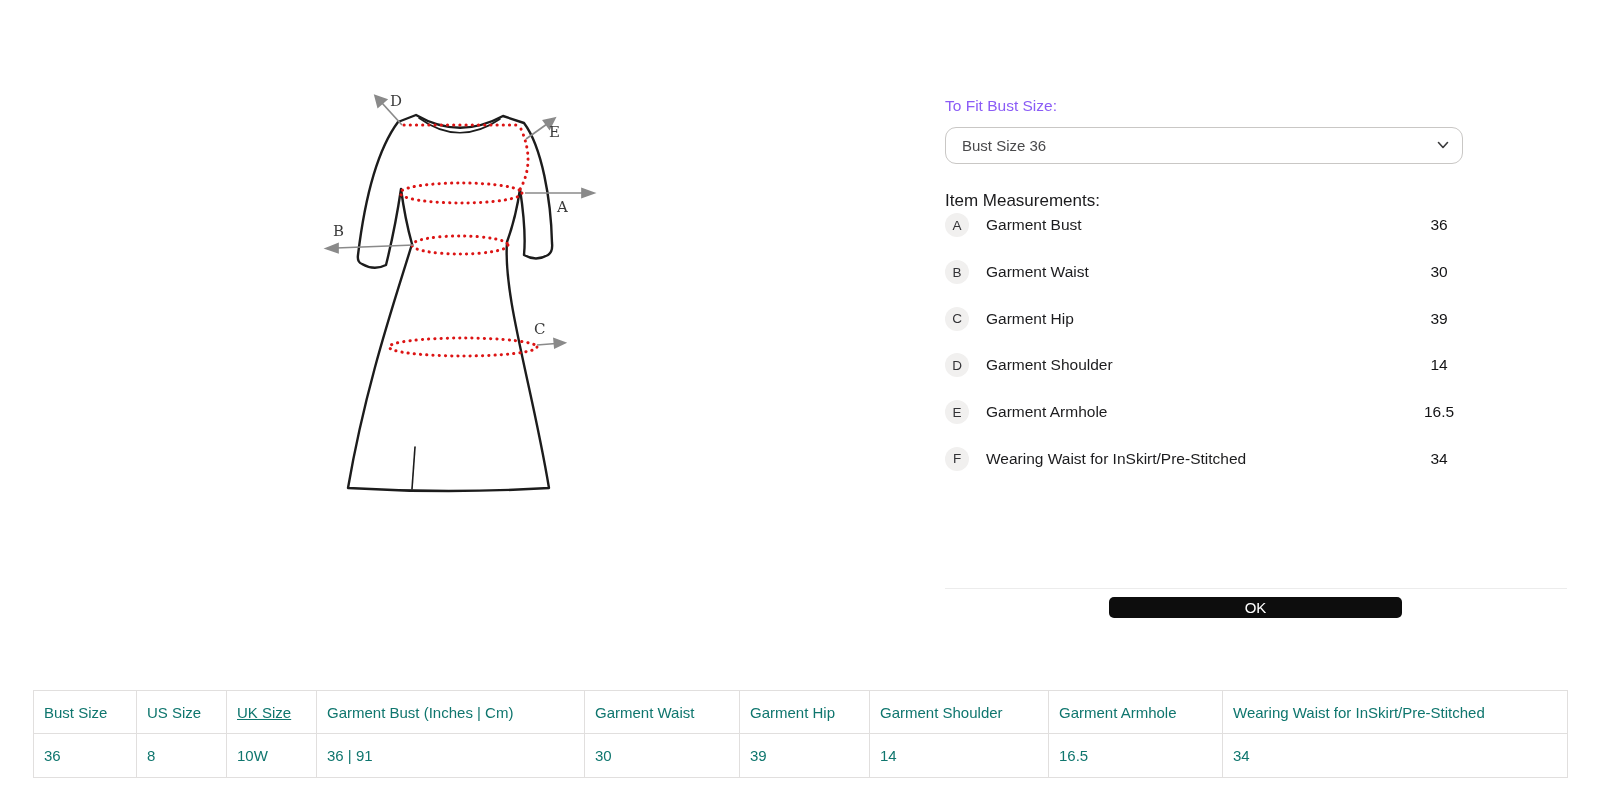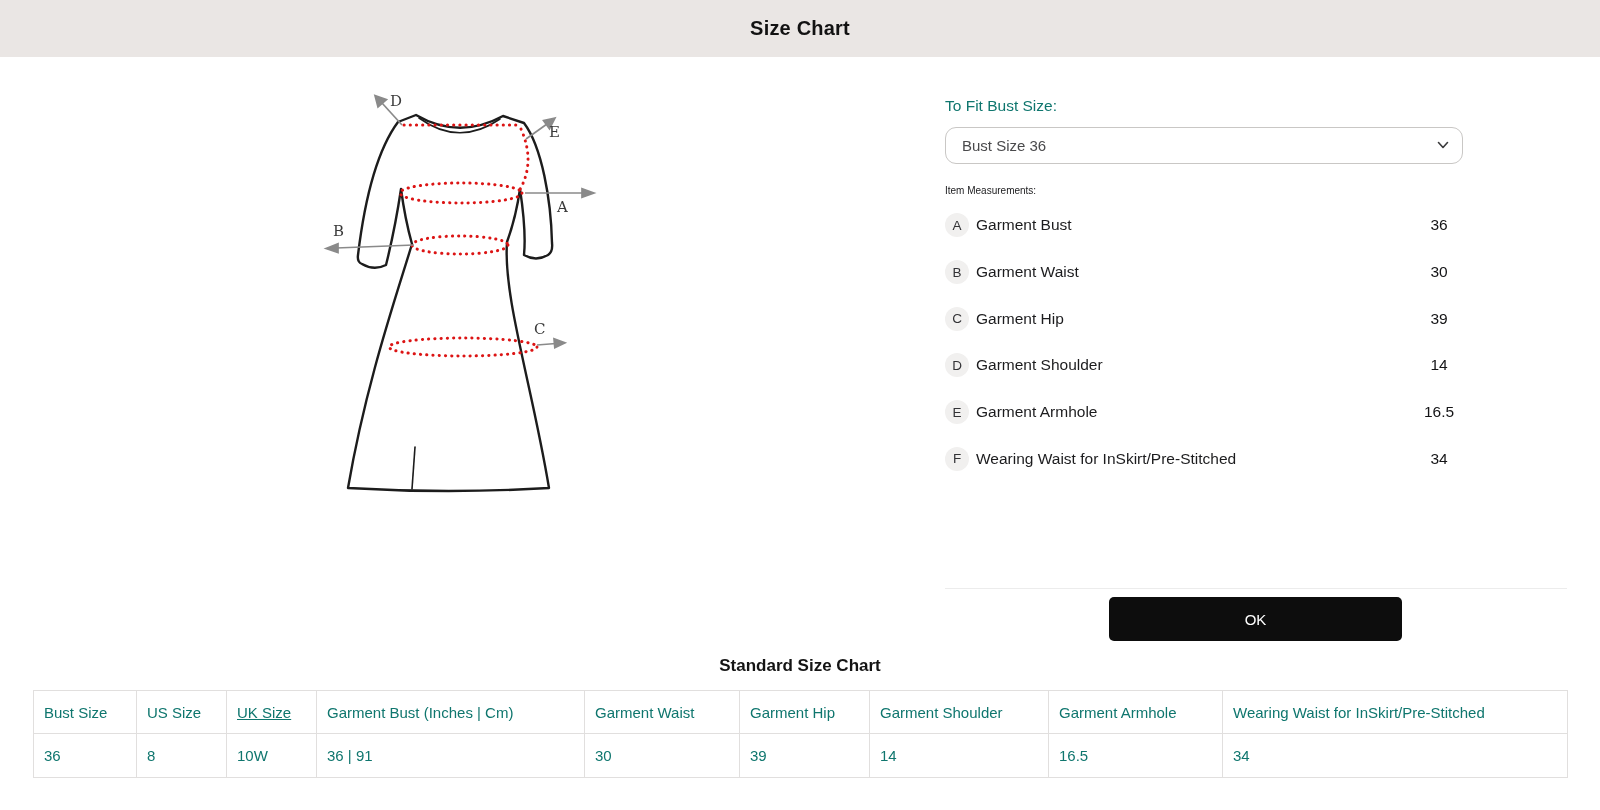--- a/index.html
+++ b/index.html
@@ -9,49 +9,46 @@
   
   .topbar { position:absolute; left:0; top:0; width:1600px; height:57px; background:#eae6e4; display:flex; align-items:center; justify-content:center; }
   .topbar h1 { font-size:20px; font-weight:600; letter-spacing:.2px; color:#121212; }
 
   
   .diagram { position:absolute; left:320px; top:85px; width:290px; height:410px; }
   .diagram text { font-family:"DejaVu Serif", serif; font-size:15px; fill:#3a3a3a; }
 
   
   .panel { position:absolute; left:945px; top:0; width:622px; height:655px; }
-  .tofit-label { position:absolute; top:97px; left:0; font-size:15.5px; color:#0f766e; }
+  .tofit-label { position:absolute; top:97px; left:0; font-size:15.5px; color:#8b5cf6; }
   .select-wrap { position:absolute; top:127px; left:0; width:518px; height:37px; }
   .select-wrap select { width:100%; height:100%; -webkit-appearance:none; appearance:none; border:1px solid #c9c7c5; border-radius:11px; background:#ffffff; padding:0 36px 0 16px; font-family:"Liberation Sans", sans-serif; font-size:15px; color:#4a4a4c; }
   .select-caret { position:absolute; right:13px; top:11px; pointer-events:none; }
-  .meas-title { position:absolute; top:185px; left:0; font-size:10px; color:#1b1b1d; }
+  .meas-title { position:absolute; top:191px; left:0; font-size:17px; color:#1b1b1d; }
   .mlist { position:absolute; top:202px; left:0; width:518px; }
   .mrow { height:46.7px; display:flex; align-items:center; }
   .mbadge { width:24px; height:24px; border-radius:50%; background:#f1f0ef; color:#333336; font-size:13.5px; display:flex; align-items:center; justify-content:center; flex:0 0 24px; }
-  .mlabel { margin-left:7px; font-size:15.5px; color:#1c1c1e; }
+  .mlabel { margin-left:17px; font-size:15.5px; color:#1c1c1e; }
   .mvalue { margin-left:auto; min-width:48px; text-align:center; font-size:15.5px; color:#141416; }
   .panel-note { position:absolute; top:522px; left:0; width:580px; font-size:15.5px; line-height:19.5px; color:#222224; }
   .panel-divider { position:absolute; top:588px; left:0; width:622px; height:1px; background:#ececec; }
-  .ok-btn { position:absolute; top:597px; left:164px; width:293px; height:44px; background:#0d0d0d; color:#ffffff; border:none; border-radius:5px; font-family:"Liberation Sans", sans-serif; font-size:15px; cursor:pointer; }
+  .ok-btn { position:absolute; top:597px; left:164px; width:293px; height:21px; background:#0d0d0d; color:#ffffff; border:none; border-radius:5px; font-family:"Liberation Sans", sans-serif; font-size:15px; cursor:pointer; }
 
   
   .chart-title { position:absolute; top:656px; left:0; width:1600px; text-align:center; font-size:17px; font-weight:600; color:#141414; }
   table.sizechart { position:absolute; left:33px; top:690px; border-collapse:collapse; table-layout:fixed; width:1534px; background:#ffffff; }
   table.sizechart th, table.sizechart td { border:1px solid #e1dfde; text-align:left; padding:0 8px 0 10px; font-size:15px; color:#0f766e; overflow:hidden; white-space:nowrap; }
   table.sizechart th { height:43px; font-weight:500; }
   table.sizechart td { height:44px; font-weight:400; }
 </style>
 </head>
 <body>
 
 <div class="stage">
 
-  <div class="topbar">
-    <h1>Size Chart</h1>
-  </div>
 
   <svg class="diagram" viewBox="0 0 290 410">
 
     <g fill="none" stroke="#1c1c1c" stroke-width="2.4" stroke-linecap="round" stroke-linejoin="round">
       <path d="M 96 30 L 78 37 C 58 64, 45 112, 38 170 Q 37 177, 42 179 Q 54 186, 66 180 C 73 152, 78 124, 81 104 Q 85 134, 92 159 C 76 212, 46 298, 28 403 Q 129 409, 229 403 C 212 300, 183 212, 187 157 Q 196 132, 200 104 C 203 124, 206 150, 204 170 Q 216 177, 228 170 Q 233 167, 232 158 C 231 115, 222 62, 204 38 L 183 31 Q 139 55, 96 30 Z"></path>
       <path d="M 99 33 Q 139 62, 180 34" stroke-width="1.6"></path>
       <path d="M 95 362 L 92 404" stroke-width="1.6"></path>
     </g>
 
     <g fill="none" stroke="#dc1414" stroke-width="3" stroke-linecap="round" stroke-dasharray="0.2 6">
@@ -128,21 +125,20 @@
           <span class="mvalue">34</span>
         </div>
       </div>
 
 
     <div class="panel-divider"></div>
 
     <button class="ok-btn">OK</button>
   </div>
 
-  <div class="chart-title">Standard Size Chart</div>
 
   <table class="sizechart">
     <thead>
         <tr id="sc-head">
           <th style="width: 103px;">Bust Size</th>
           <th style="width: 90px;">US Size</th>
           <th style="width: 90px; text-decoration: underline;">UK Size</th>
           <th style="width: 268px; margin-top: 40px;">Garment Bust (Inches | Cm)</th>
           <th style="width: 155px;">Garment Waist</th>
           <th style="width: 130px;">Garment Hip</th>

